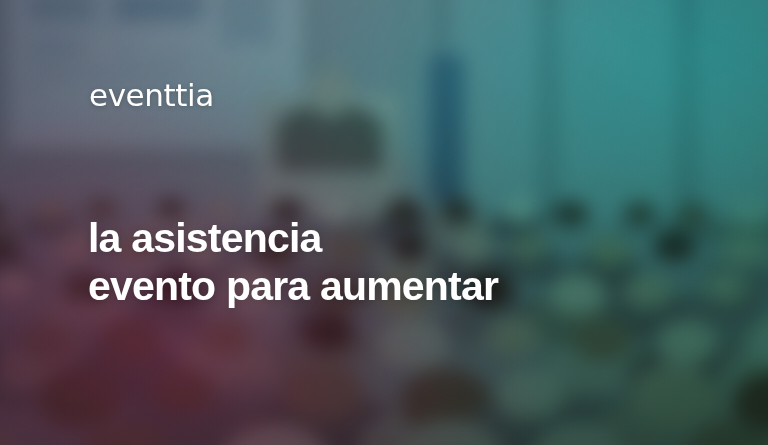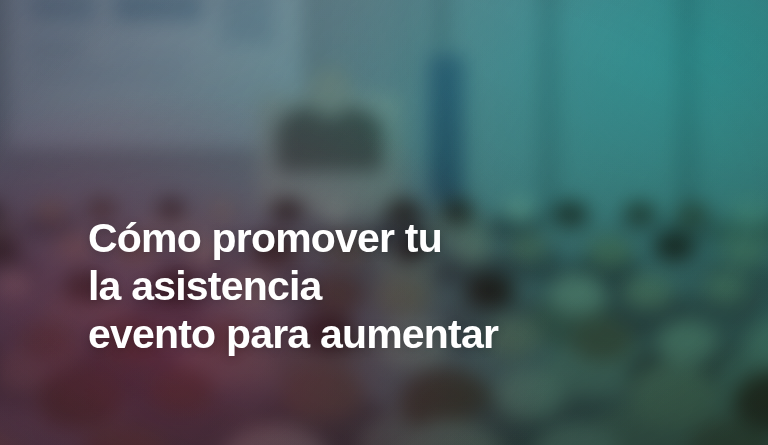--- a/index.html
+++ b/index.html
@@ -343,20 +343,20 @@
   </div>
 
   <div class="tint-a"></div>
   <div class="tint-b"></div>
   <div class="tint-c"></div>
   <div class="tint-d"></div>
   <div class="tint-e"></div>
   <div class="vignette"></div>
 
   <div class="content">
+    <div class="logo">eventtia</div>
 
     <h1 class="headline">
-      <span class="ln">Cómo promover tu</span>
       <span class="ln">la asistencia</span>
       <span class="ln">evento para aumentar</span>
     </h1>
   </div>
 </div>
 
 </body></html>

